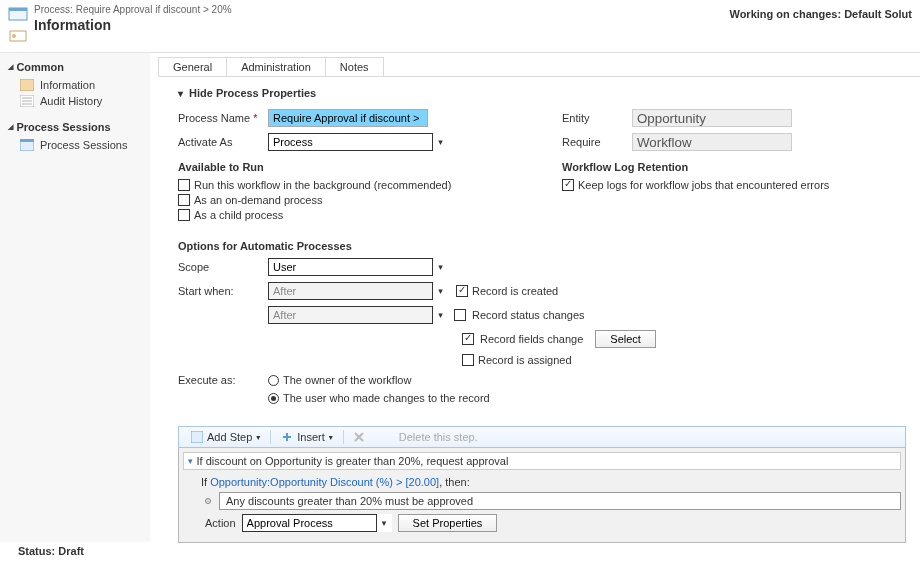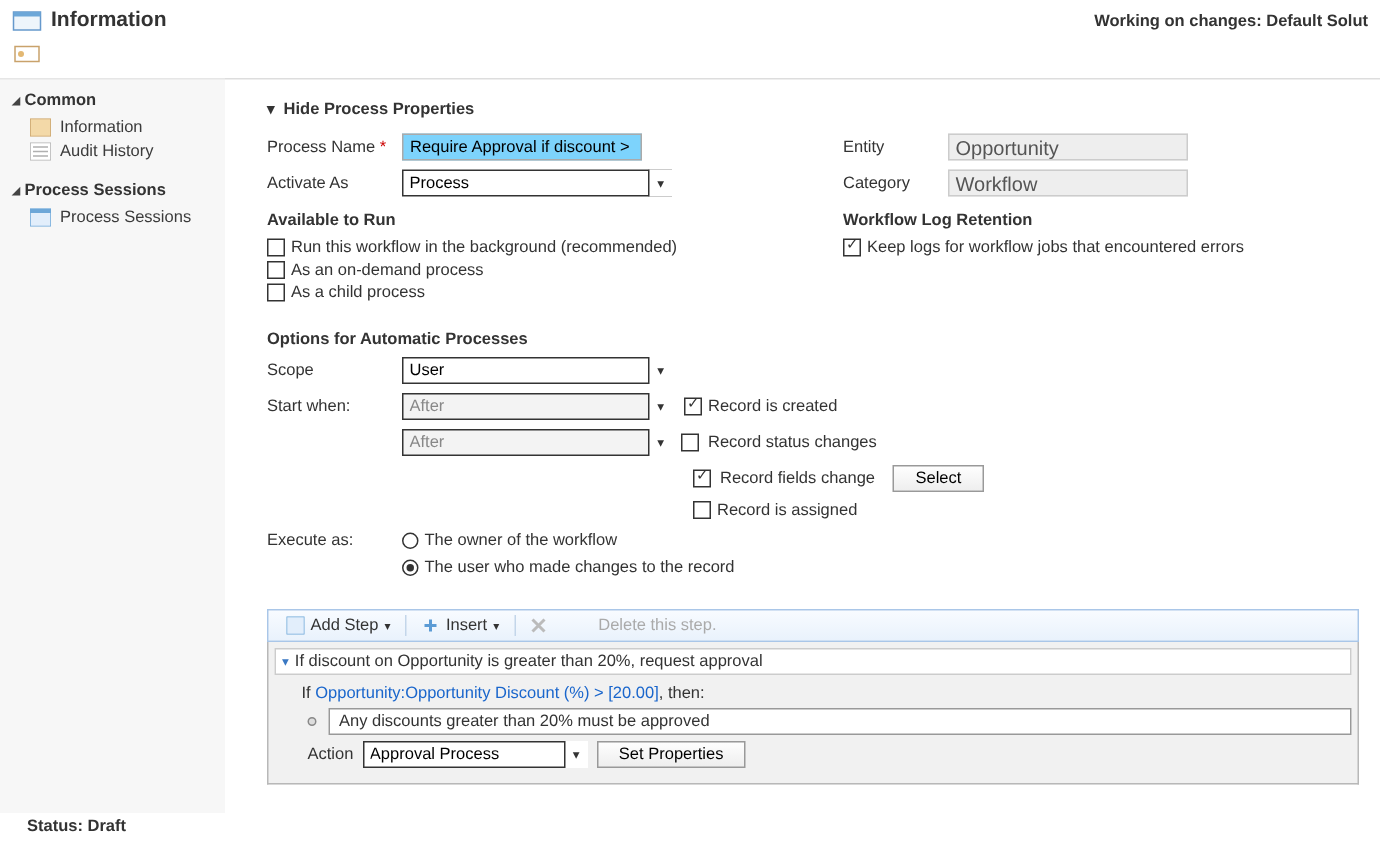--- a/index.html
+++ b/index.html
@@ -114,20 +114,21 @@
             </svg>
         </span>
         <span class="ico24">
           <svg width="20" height="14" viewBox="0 0 20 14">
               <path d="M2 2h16v10H2z" fill="#fff" stroke="#c9a26b"></path>
               <circle cx="6" cy="7" r="2" fill="#e3b873"></circle>
             </svg>
         </span>
       </div>
       <div class="hdr-text">
+        <div class="hdr-sub">Process: Require Approval if discount &gt; 20%</div>
         <div class="hdr-title">Information</div>
       </div>
     </div>
     <div class="header-right">Working on changes: Default Solut</div>
   </div>
 
   <div class="body">
     <div class="sidebar">
       <div class="sb-section">
         <div class="sb-hdr">Common</div>
@@ -161,20 +162,25 @@
                   <rect y="0" width="14" height="3" fill="#6da7d8"></rect>
                 </svg>
               </span>
             <span>Process Sessions</span>
           </div>
         </div>
       </div>
     </div>
 
     <div class="content">
+      <div class="tabs">
+        <div class="tab active">General</div>
+        <div class="tab">Administration</div>
+        <div class="tab">Notes</div>
+      </div>
 
       <div class="section">
         <div class="hide-props">Hide Process Properties</div>
 
         <div class="cols">
           <div class="col">
             <div class="row">
               <span class="lbl"><span>Process Name</span> <span class="req">*</span></span>
               <input class="txt" value="Require Approval if discount &gt; 20%" style="">
             </div>
@@ -198,21 +204,21 @@
                 <span>As a child process</span>
               </div>
           </div>
 
           <div class="col">
             <div class="row">
               <span class="lbl" style="width:70px">Entity</span>
               <input class="ro" readonly="" value="Opportunity" style="">
             </div>
             <div class="row">
-              <span class="lbl" style="width:70px">Category</span>
+              <span class="lbl" style="width:70px">Require</span>
               <input class="ro" readonly="" value="Workflow" style="">
             </div>
             <div class="sub-hdr">Workflow Log Retention</div>
             <div class="chk-row">
                 <span class="chk checked"></span>
                 <span>Keep logs for workflow jobs that encountered errors</span>
               </div>
           </div>
         </div>
 

